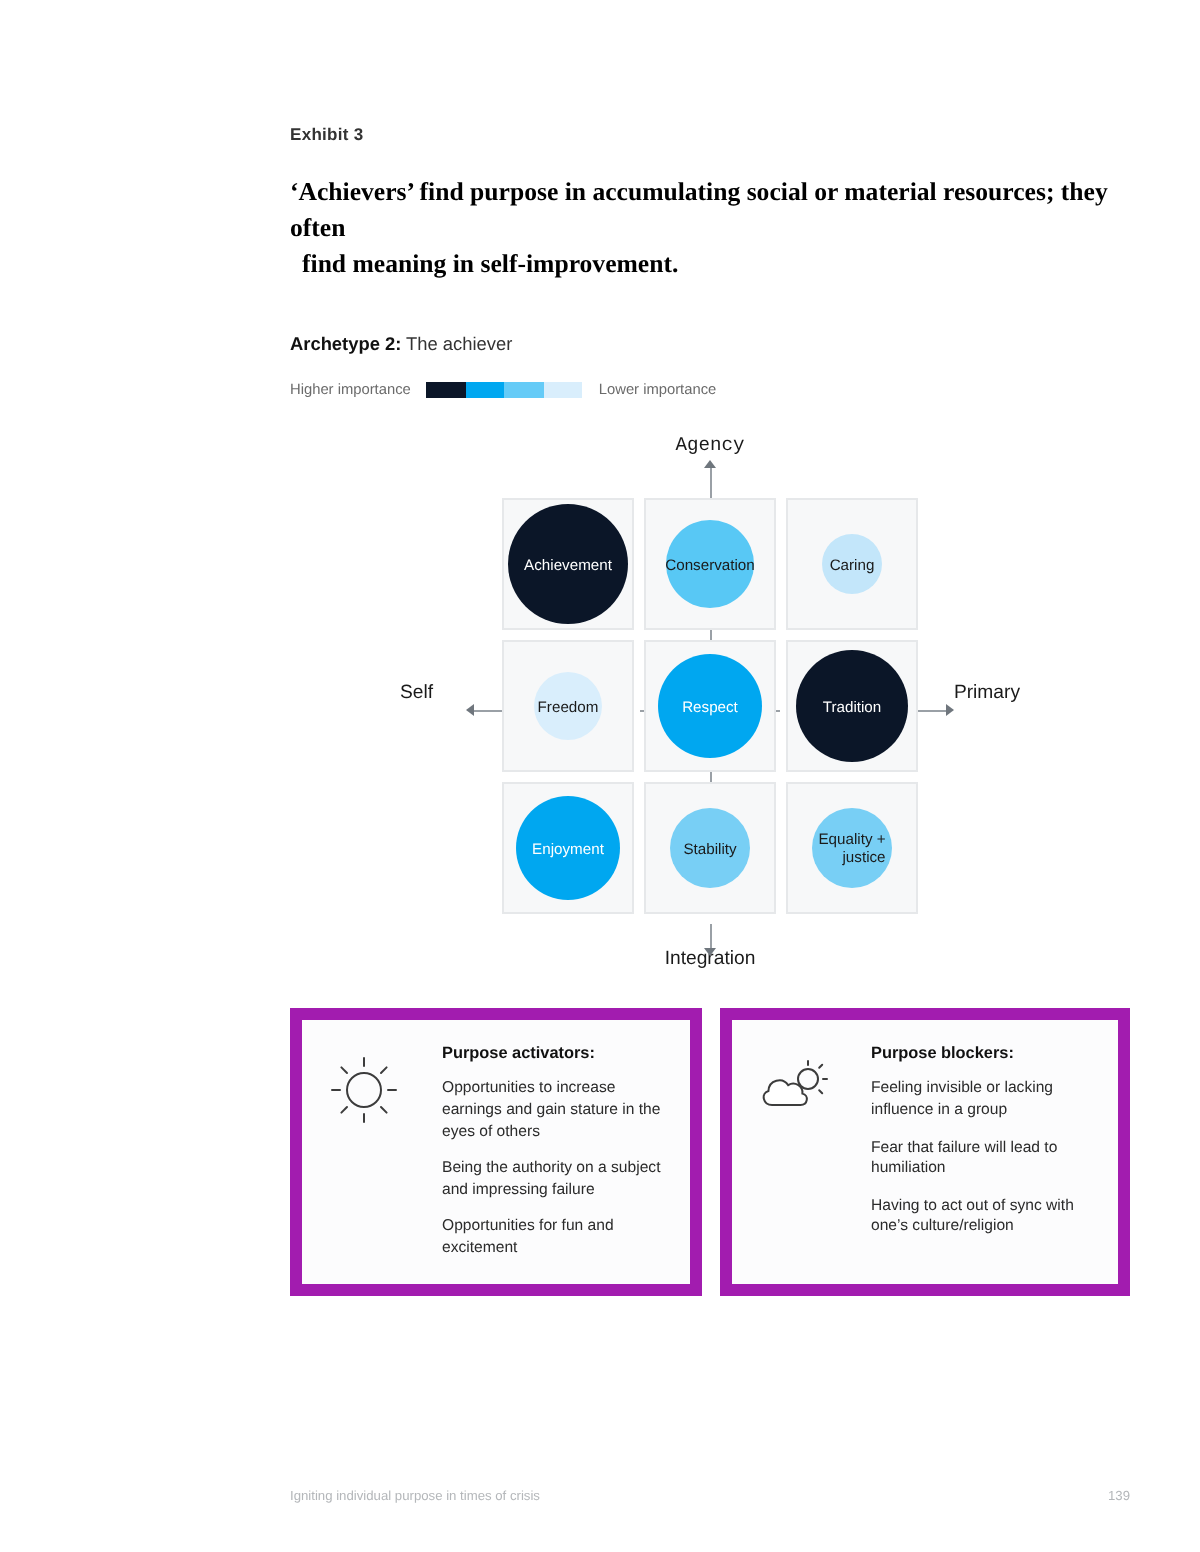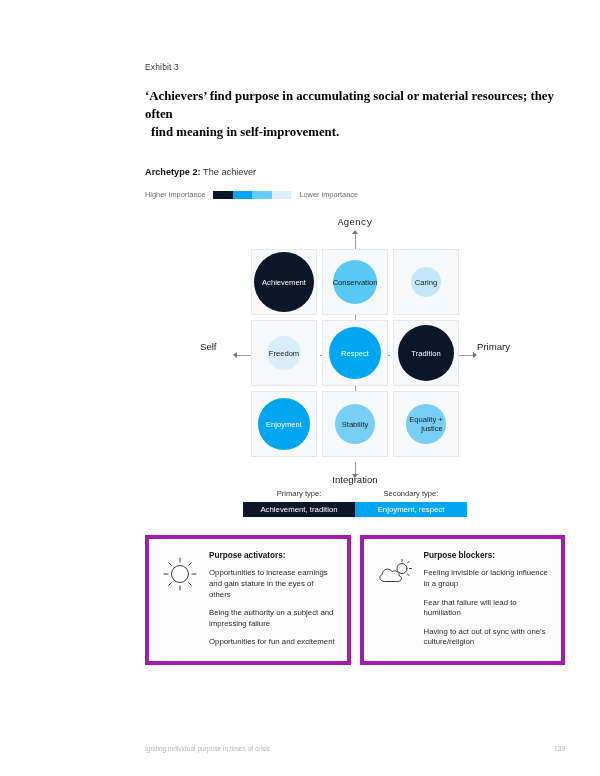--- a/index.html
+++ b/index.html
@@ -26,20 +26,21 @@
     top: 62px;
     width: 420px;
   }
 
   
   .exhibit-label {
     font-size: 8.5px;
     color: #333333;
     letter-spacing: 0.15px;
     margin-bottom: 15px;
+    font-weight: bold;
   }
 
   .headline {
     font-family: "Liberation Serif", serif;
     font-weight: bold;
     font-size: 12.8px;
     line-height: 1.42;
     color: #000000;
     width: 412px;
     text-indent: 0;
@@ -181,24 +182,24 @@
 
   
   .cards {
     display: flex;
     gap: 9px;
     margin-top: 18px;
   }
   .card {
     flex: 1 1 0;
     background: #fcfcfd;
-    border: 4px solid #a21caf;
+    border: 6px solid #a21caf;
     padding: 12px 11px 13px 11px;
     display: flex;
-    gap: 9px;
+    gap: 19px;
   }
   .card-icon { flex: 0 0 40px; padding-top: 3px; }
   .card-body { flex: 1 1 auto; }
   .card-title {
     font-size: 8.2px;
     font-weight: bold;
     color: #111111;
     margin-bottom: 8px;
   }
   .card-item {
@@ -320,34 +321,20 @@
 
         <div class="cell">
           <span class="bubble" style="width:40px;height:40px;background:#78cff5;"></span>
           <span class="cell-label">Equality +
 justice</span>
         </div>
 
       </div>
     </div>
 
-    <div class="types">
-      <div class="type-heads">
-        <span>Primary type:</span>
-        <span>Secondary type:</span>
-      </div>
-      <div class="type-bars">
-        <div class="type-bar" style="background:#0b1628;">
-          <span>Achievement, tradition</span>
-        </div>
-        <div class="type-bar" style="background:#00a7f0;">
-          <span>Enjoyment, respect</span>
-        </div>
-      </div>
-    </div>
 
     <div class="cards">
 
       <div class="card">
         <div class="card-icon">
           <svg width="40" height="40" viewBox="0 0 40 40" fill="none" stroke="#3c3c3c" stroke-width="1" stroke-linecap="round">
             <circle cx="20" cy="20" r="8.5"></circle>
             <line x1="20" y1="4" x2="20" y2="8"></line>
             <line x1="20" y1="32" x2="20" y2="36"></line>
             <line x1="4" y1="20" x2="8" y2="20"></line>

